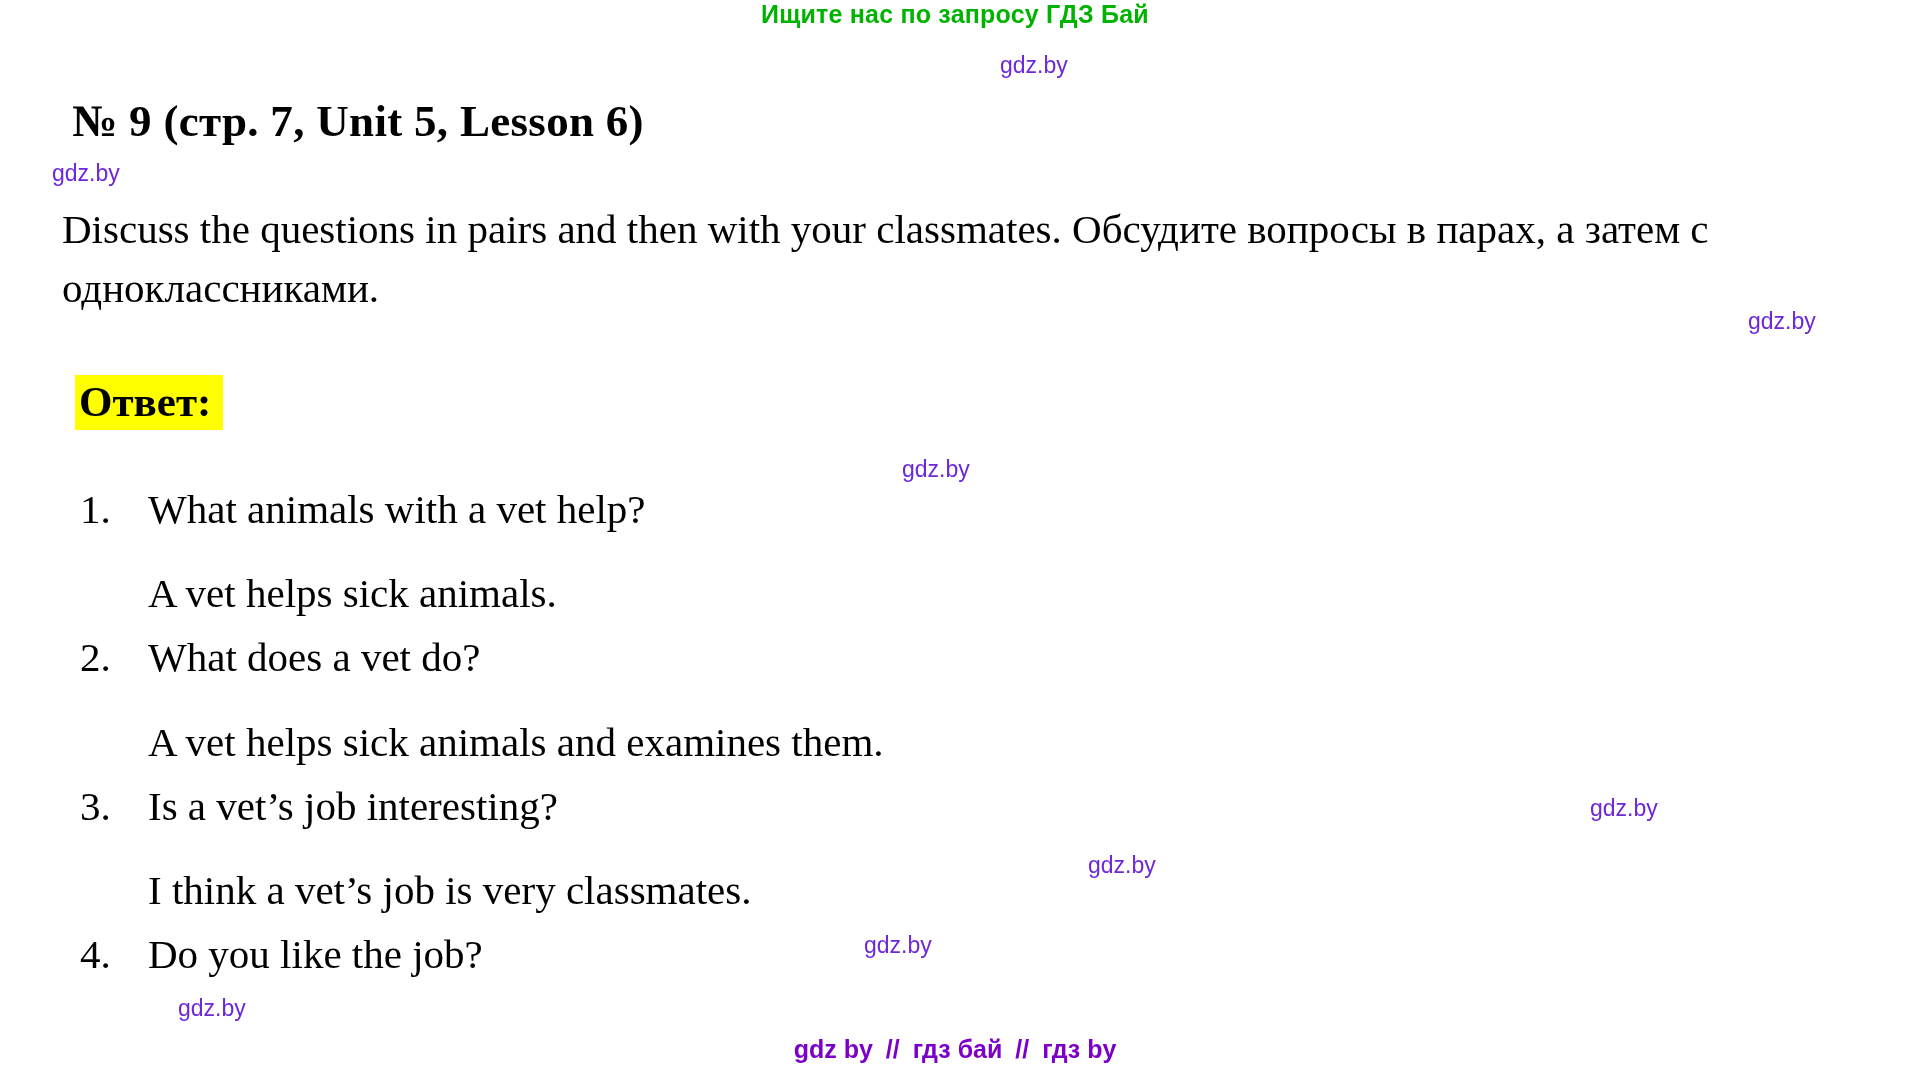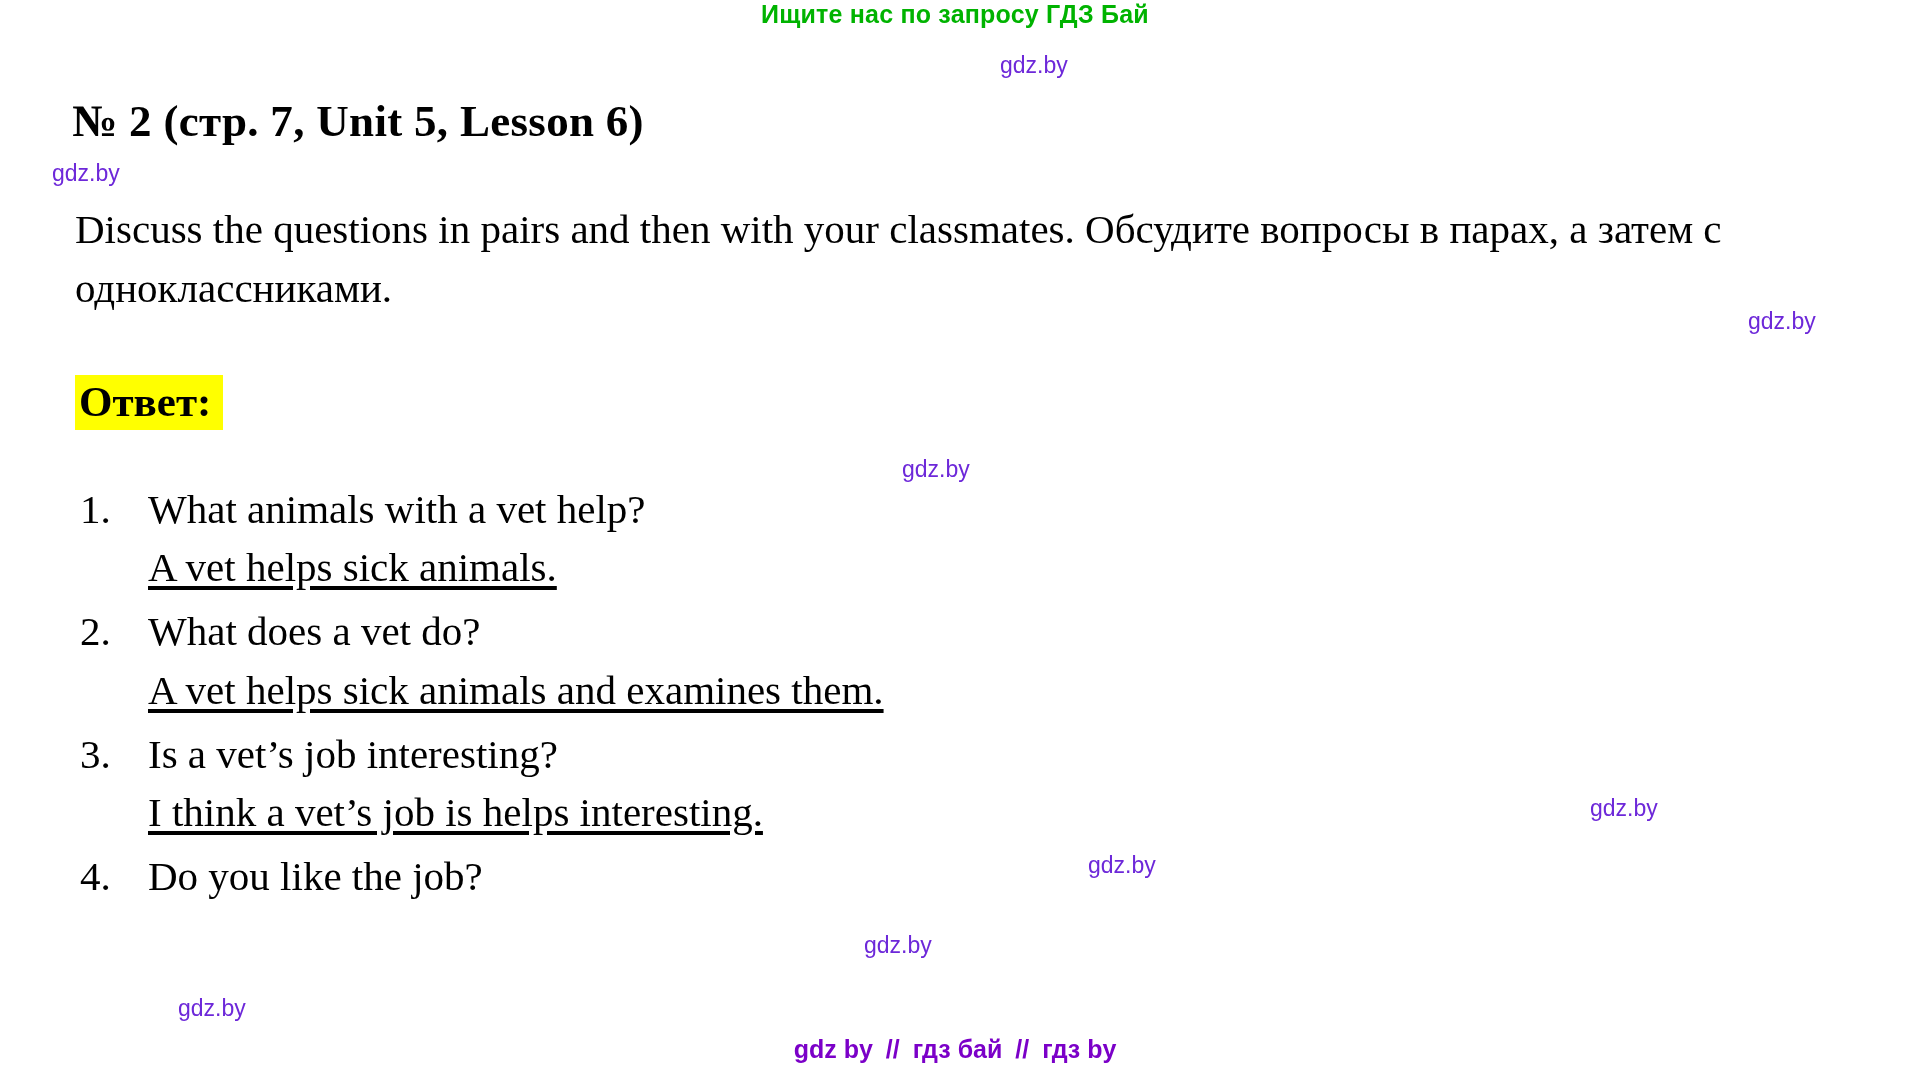--- a/index.html
+++ b/index.html
@@ -60,21 +60,21 @@
     left: 72px;
     font-size: 45px;
     font-weight: bold;
     letter-spacing: 0.3px;
   }
 
   
   .instruction {
     position: absolute;
     top: 200px;
-    left: 75px;
+    left: 62px;
     width: 1680px;
     font-size: 41px;
     line-height: 1.45;
   }
 
   
   .answer-label {
     position: absolute;
     top: 375px;
     left: 75px;
@@ -112,23 +112,23 @@
     display: flex;
     align-items: baseline;
     font-size: 41px;
     line-height: 1.42;
   }
   .qa-answer-pad {
     width: 68px;
     flex: 0 0 68px;
   }
   .qa-answer {
-    text-decoration: underline;
     text-underline-offset: 5px;
     white-space: nowrap;
+    margin-top: 26px;
   }
 
   
   .footer {
     position: absolute;
     top: 1035px;
     left: 0;
     width: 1910px;
     text-align: center;
     font-family: "Liberation Sans", sans-serif;
@@ -147,21 +147,21 @@
 
   <div class="wm wm-1">gdz.by</div>
   <div class="wm wm-2">gdz.by</div>
   <div class="wm wm-3">gdz.by</div>
   <div class="wm wm-4">gdz.by</div>
   <div class="wm wm-5">gdz.by</div>
   <div class="wm wm-6">gdz.by</div>
   <div class="wm wm-7">gdz.by</div>
   <div class="wm wm-8">gdz.by</div>
 
-  <div class="task-title">№ 2 (стр. 7, Unit 5, Lesson 6)</div>
+  <div class="task-title">№ 9 (стр. 7, Unit 5, Lesson 6)</div>
 
   <div class="instruction">Discuss the questions in pairs and then with your classmates. Обсудите вопросы в парах, а затем с одноклассниками.</div>
 
   <div class="answer-label">Ответ:</div>
 
   <div class="qa-list">
 
     <div class="qa-item">
       <div class="qa-line">
         <span class="qa-num">1.</span>
@@ -184,21 +184,21 @@
       </div>
     </div>
 
     <div class="qa-item">
       <div class="qa-line">
         <span class="qa-num">3.</span>
         <span class="qa-question">Is a vet’s job interesting?</span>
       </div>
       <div class="qa-answer-row">
         <span class="qa-answer-pad"></span>
-        <span class="qa-answer">I think a vet’s job is helps interesting.</span>
+        <span class="qa-answer">I think a vet’s job is very classmates.</span>
       </div>
     </div>
 
     <div class="qa-item">
       <div class="qa-line">
         <span class="qa-num">4.</span>
         <span class="qa-question">Do you like the job?</span>
       </div>
     </div>
 

